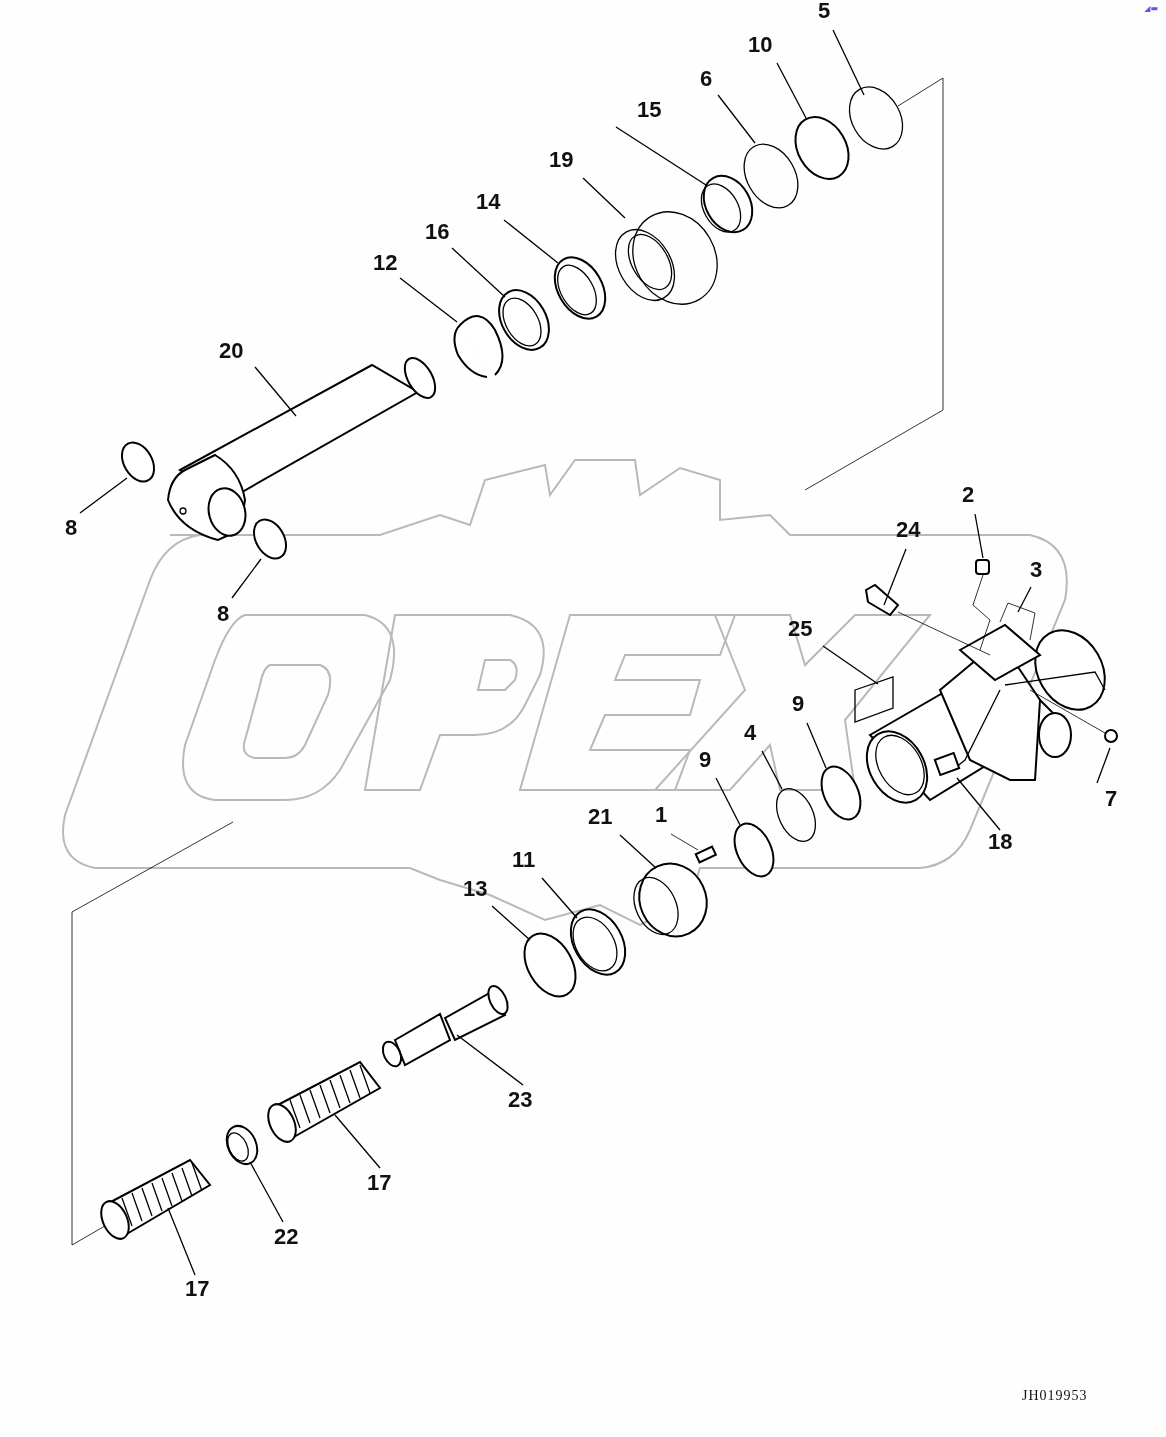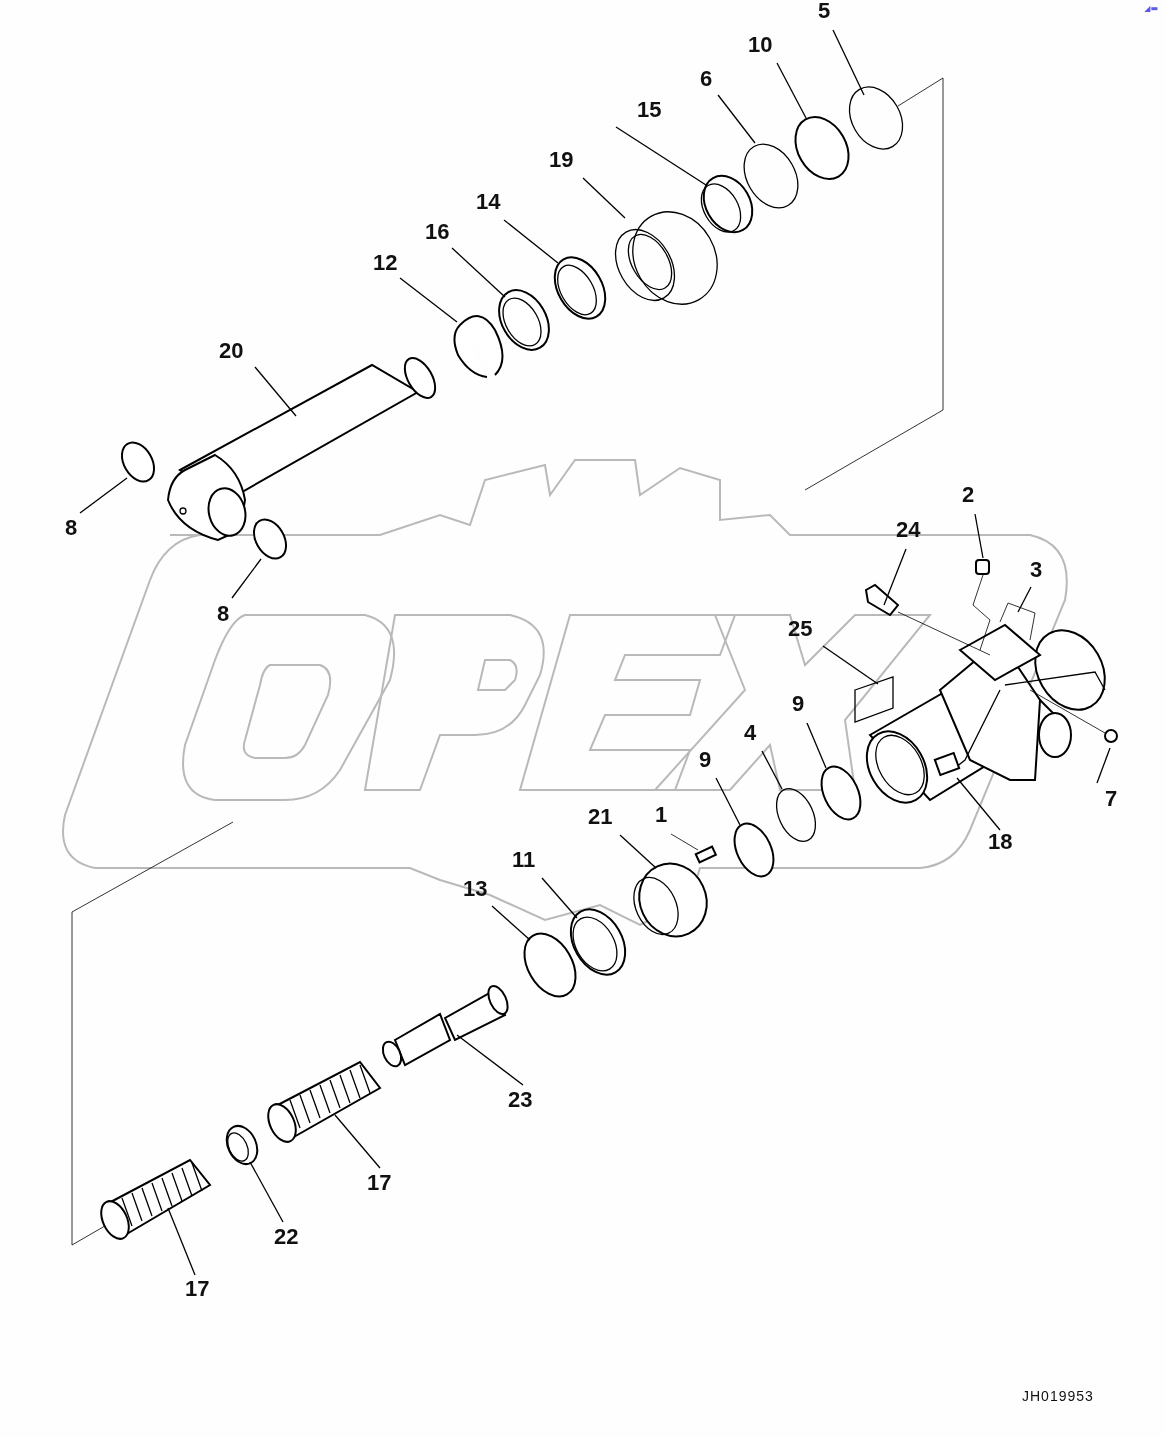--- a/index.html
+++ b/index.html
@@ -1,19 +1,19 @@
 <!DOCTYPE html>
 <html><head>
 <meta charset="utf-8">
 <style>
   html, body { margin:0; padding:0; background:#fdfefd; }
   body { width:1166px; height:1437px; position:relative; overflow:hidden; font-family:"Liberation Sans", sans-serif; }
   #diagram { position:absolute; left:0; top:0; width:1166px; height:1437px; }
   .callout { font-family:"Liberation Sans", sans-serif; font-weight:bold; font-size:22px; fill:#111; }
-  .drawing-id { position:absolute; left:1022px; top:1388px; font-family:Liberation Sans, sans-serif; font-size:14px; letter-spacing:1px; color:#111; }
+  .drawing-id { position:absolute; left:1022px; top:1388px; font-family:Liberation Serif, serif; font-size:14px; letter-spacing:1px; color:#111; }
   .corner-mark { position:absolute; right:8px; top:4px; font-size:8px; color:#5a5ae6; font-family:"DejaVu Sans", sans-serif; }
   .part { fill:#fff; stroke:#000; stroke-width:2; }
   .part-thin { fill:none; stroke:#000; stroke-width:1.3; }
   .leader { stroke:#000; stroke-width:1.3; fill:none; }
   .leader-thin { stroke:#000; stroke-width:0.8; fill:none; }
   .wm { fill:none; stroke:#b9b9b9; stroke-width:2; }
 </style>
 </head>
 <body>
 

